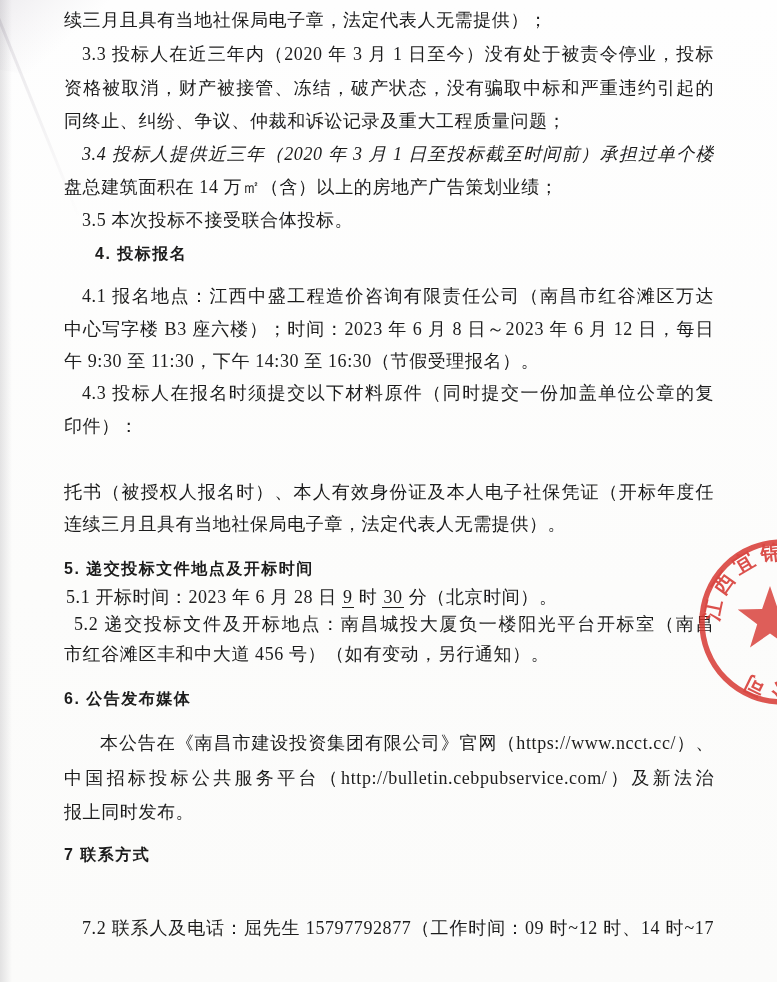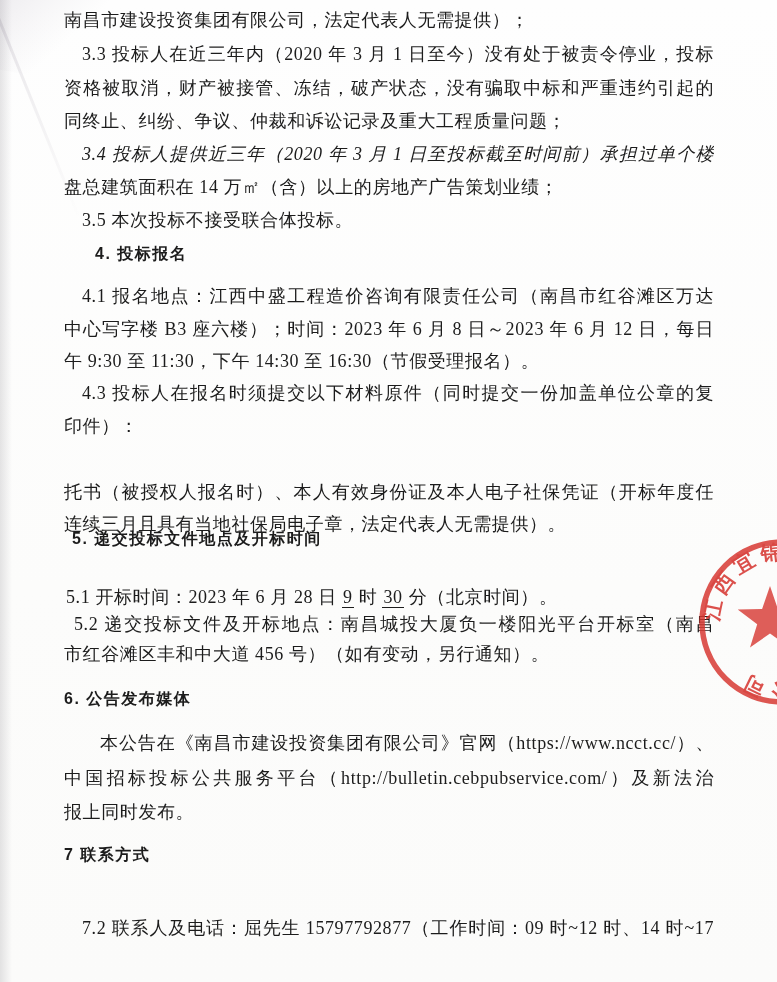--- a/index.html
+++ b/index.html
@@ -24,21 +24,21 @@
   .seal{position:absolute;left:682px;top:522px;width:200px;height:200px;pointer-events:none;}
 </style>
 </head>
 <body>
 
 <div class="page">
   <div class="edge-left"></div>
   <div class="crease-a"></div>
   <div class="crease-b"></div>
 
-  <p class="ln" style="top:8px;left:64px;">南昌市建设投资集团有限公司，法定代表人无需提供）；</p>
+  <p class="ln" style="top:8px;left:64px;">续三月且具有当地社保局电子章，法定代表人无需提供）；</p>
 
   <p class="ln fill" style="top:42px;left:82px;width:632px;">3.3 投标人在近三年内（2020 年 3 月 1 日至今）没有处于被责令停业，投标</p>
   <p class="ln fill" style="top:76px;left:64px;width:650px;">资格被取消，财产被接管、冻结，破产状态，没有骗取中标和严重违约引起的合</p>
   <p class="ln" style="top:109px;left:64px;">同终止、纠纷、争议、仲裁和诉讼记录及重大工程质量问题；</p>
 
   <p class="ln fill" style="top:142px;left:82px;width:632px;font-style:italic;">3.4 投标人提供近三年（2020 年 3 月 1 日至投标截至时间前）承担过单个楼</p>
   <p class="ln" style="top:175px;left:64px;">盘总建筑面积在 14 万㎡（含）以上的房地产广告策划业绩；</p>
 
   <p class="ln" style="top:208px;left:82px;">3.5 本次投标不接受联合体投标。</p>
 
@@ -47,21 +47,21 @@
   <p class="ln fill" style="top:284px;left:82px;width:632px;">4.1 报名地点：江西中盛工程造价咨询有限责任公司（南昌市红谷滩区万达</p>
   <p class="ln fill" style="top:317px;left:64px;width:650px;">中心写字楼 B3 座六楼）；时间：2023 年 6 月 8 日～2023 年 6 月 12 日，每日上</p>
   <p class="ln" style="top:349px;left:64px;">午 9:30 至 11:30，下午 14:30 至 16:30（节假受理报名）。</p>
 
   <p class="ln fill" style="top:381px;left:82px;width:632px;">4.3 投标人在报名时须提交以下材料原件（同时提交一份加盖单位公章的复</p>
   <p class="ln" style="top:414px;left:64px;">印件）：</p>
 
   <p class="ln fill" style="top:480px;left:64px;width:650px;">托书（被授权人报名时）、本人有效身份证及本人电子社保凭证（开标年度任意</p>
   <p class="ln" style="top:512px;left:64px;">连续三月且具有当地社保局电子章，法定代表人无需提供）。</p>
 
-  <p class="ln hd" style="top:526px;left:64px;margin-left:8px;">5. 递交投标文件地点及开标时间</p>
+  <p class="ln hd" style="top:556px;left:64px;">5. 递交投标文件地点及开标时间</p>
 
   <p class="ln" style="top:585px;left:66px;"><span>5.1 开标时间：2023 年 6 月 28 日</span> <span class="u">9</span> <span>时</span> <span class="u">30</span> <span>分（北京时间）。</span></p>
 
   <p class="ln fill" style="top:612px;left:74px;width:640px;">5.2 递交投标文件及开标地点：南昌城投大厦负一楼阳光平台开标室（南昌</p>
   <p class="ln" style="top:642px;left:64px;">市红谷滩区丰和中大道 456 号）（如有变动，另行通知）。</p>
 
   <p class="ln hd" style="top:686px;left:64px;">6. 公告发布媒体</p>
 
   <p class="ln fill" style="top:731px;left:100px;width:614px;">本公告在《南昌市建设投资集团有限公司》官网（https://www.ncct.cc/）、</p>
   <p class="ln fill" style="top:766px;left:64px;width:650px;">中国招标投标公共服务平台（http://bulletin.cebpubservice.com/）及新法治</p>

